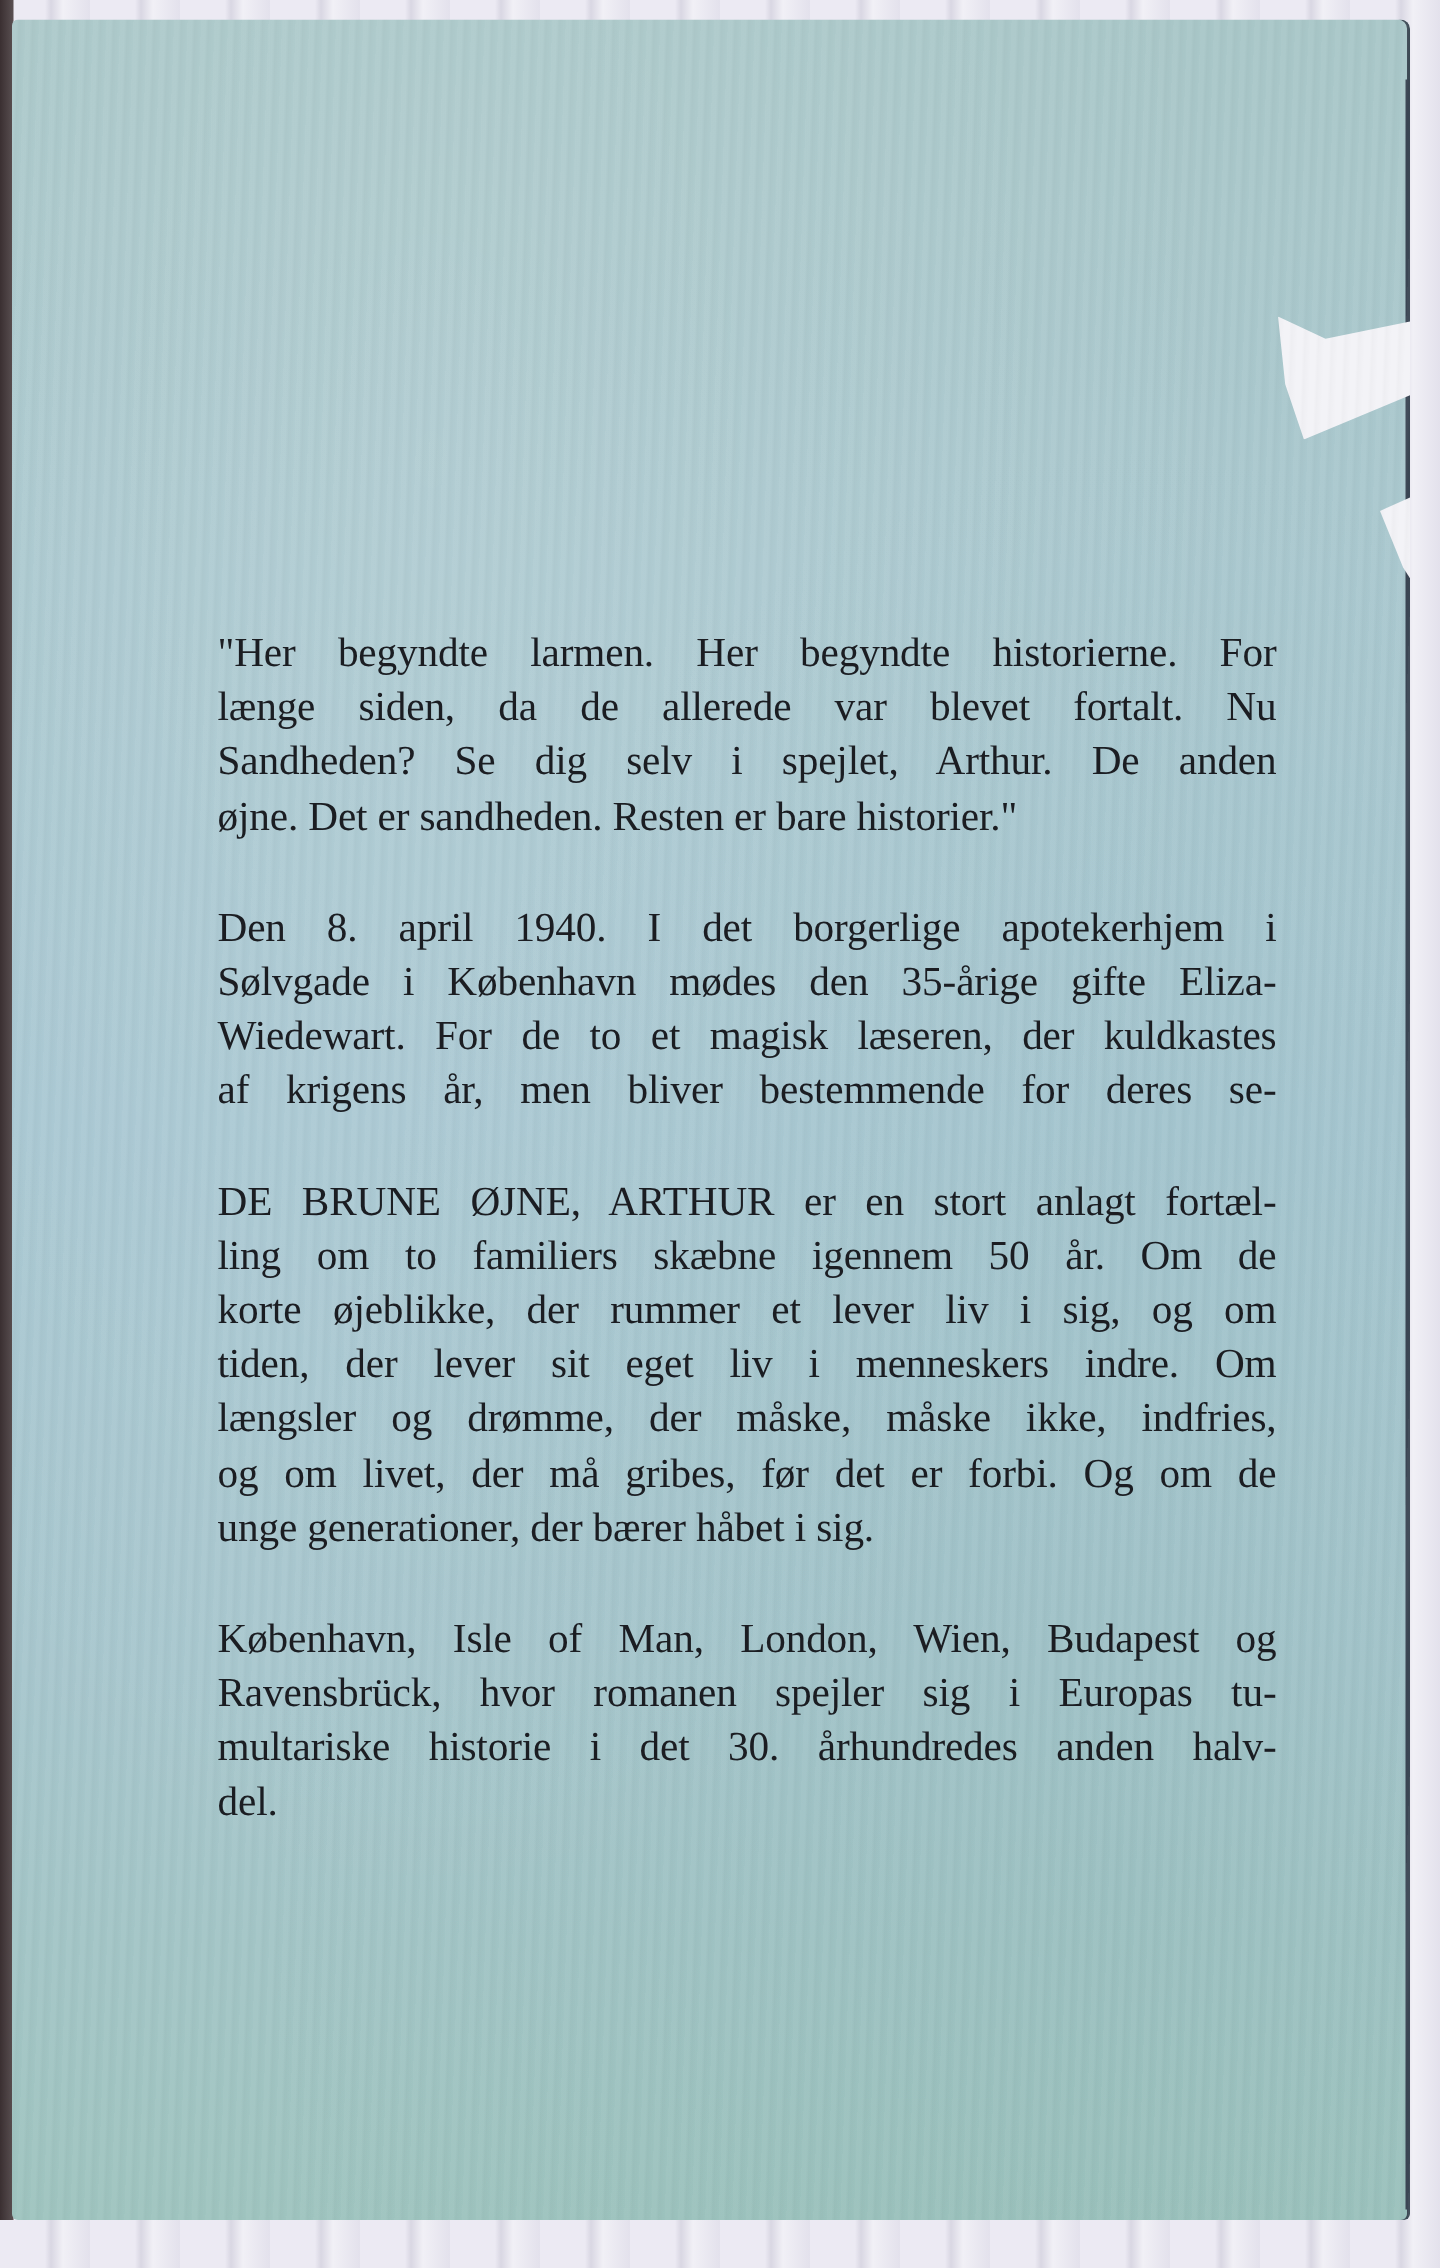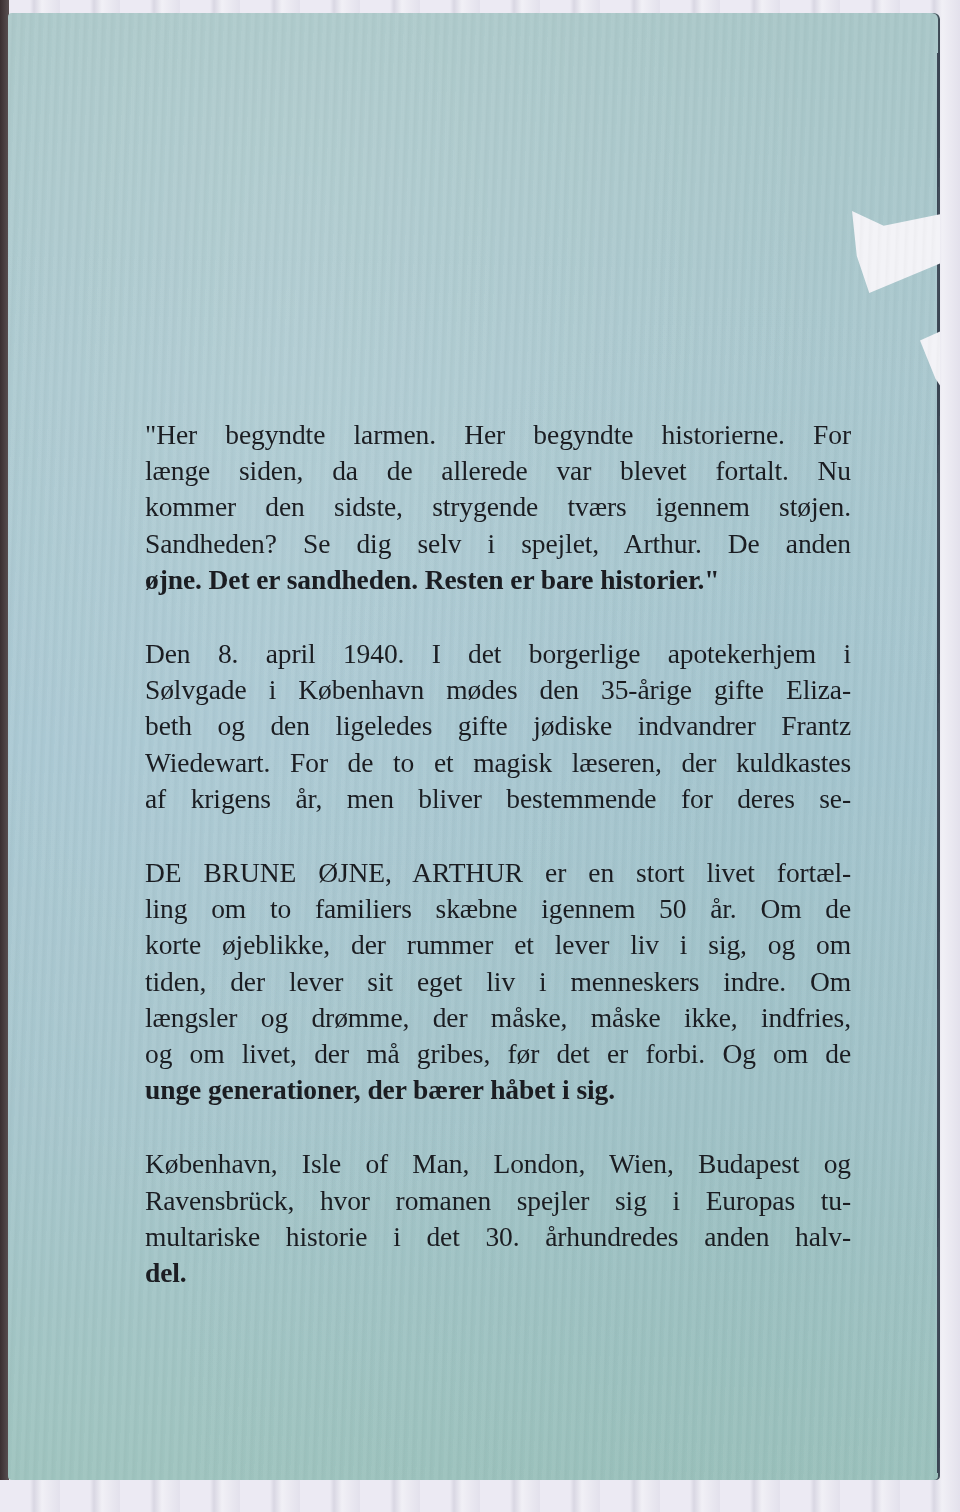--- a/index.html
+++ b/index.html
@@ -92,52 +92,49 @@
       text-align-last: left;
     }
     .para .line {
       display: block;
       text-align: justify;
       text-align-last: justify;
       white-space: nowrap;
     }
     .para .line.last {
       text-align-last: left;
-      font-weight: bold;
     }
   </style>
 </head>
 <body>
 
 <div class="bg-stripes"></div>
 <div class="dark-left"></div>
 
 <div class="cover">
   <div class="spine-edge"></div>
   <div class="tear tear-1"></div>
   <div class="tear tear-2"></div>
 </div>
 
 <div class="text-block">
   <p class="para">
     <span class="line">"Her begyndte larmen. Her begyndte historierne. For</span>
     <span class="line">længe siden, da de allerede var blevet fortalt. Nu</span>
-    <span class="line">kommer den sidste, strygende tværs igennem støjen.</span>
     <span class="line">Sandheden? Se dig selv i spejlet, Arthur. De anden</span>
     <span class="line last">øjne. Det er sandheden. Resten er bare historier."</span>
   </p>
   <p class="para">
     <span class="line">Den 8. april 1940. I det borgerlige apotekerhjem i</span>
     <span class="line">Sølvgade i København mødes den 35-årige gifte Eliza-</span>
-    <span class="line">beth og den ligeledes gifte jødiske indvandrer Frantz</span>
     <span class="line">Wiedewart. For de to et magisk læseren, der kuldkastes</span>
     <span class="line">af krigens år, men bliver bestemmende for deres se-</span>
   </p>
   <p class="para">
-    <span class="line">DE BRUNE ØJNE, ARTHUR er en stort livet fortæl-</span>
+    <span class="line">DE BRUNE ØJNE, ARTHUR er en stort anlagt fortæl-</span>
     <span class="line">ling om to familiers skæbne igennem 50 år. Om de</span>
     <span class="line">korte øjeblikke, der rummer et lever liv i sig, og om</span>
     <span class="line">tiden, der lever sit eget liv i menneskers indre. Om</span>
     <span class="line">længsler og drømme, der måske, måske ikke, indfries,</span>
     <span class="line">og om livet, der må gribes, før det er forbi. Og om de</span>
     <span class="line last">unge generationer, der bærer håbet i sig.</span>
   </p>
   <p class="para">
     <span class="line">København, Isle of Man, London, Wien, Budapest og</span>
     <span class="line">Ravensbrück, hvor romanen spejler sig i Europas tu-</span>

